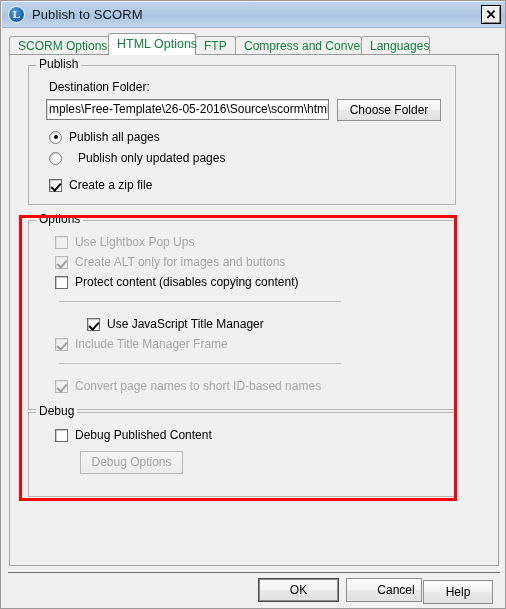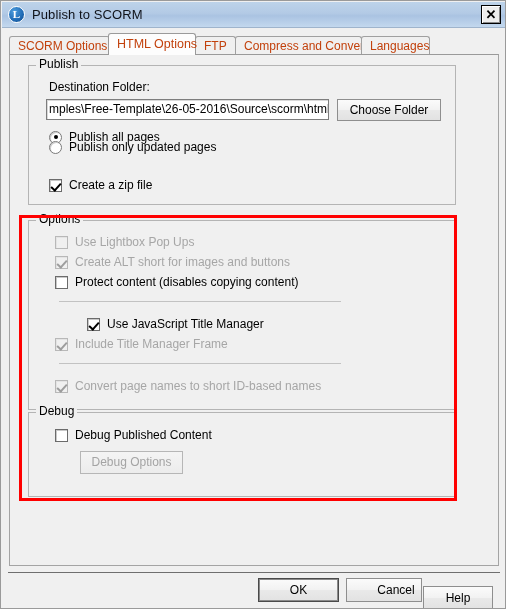--- a/index.html
+++ b/index.html
@@ -103,21 +103,21 @@
     height: 19px;
     padding: 0 8px;
     box-sizing: border-box;
     background: #f0f0f0;
     border: 1px solid #a0a0a0;
     border-bottom: none;
     border-top-left-radius: 3px;
     border-top-right-radius: 3px;
     font-size: 12px;
     line-height: 18px;
-    color: #c2410c;
+    color: #15803d;
     white-space: nowrap;
     cursor: default;
   }
   .tab.active {
     height: 22px;
     background: #fdfdfd;
     border-color: #9a9a9a;
     z-index: 5;
     line-height: 21px;
     font-size: 12.5px;
@@ -339,42 +339,42 @@
 
       <div class="textfield" style="left:17px; top:33px; width:283px; height:21px;">mples\Free-Template\26-05-2016\Source\scorm\html</div>
 
       <div class="button" style="left:308px; top:33px; width:104px; height:22px; line-height:20px;">Choose Folder</div>
 
       <div class="ctrl-row" style="left:20px; top:64px;">
         <span class="radio selected"></span>
         <span class="ctrl-label">Publish all pages</span>
       </div>
 
-      <div class="ctrl-row" style="left:20px; top:74px;">
+      <div class="ctrl-row" style="left:20px; top:85px;gap:9px;">
         <span class="radio"></span>
         <span class="ctrl-label">Publish only updated pages</span>
       </div>
 
       <div class="ctrl-row" style="left:20px; top:112px;">
         <span class="box checked"></span>
         <span class="ctrl-label">Create a zip file</span>
       </div>
     </div>
 
     <div class="groupbox" id="group-options">
       <div class="legend">Options</div>
 
       <div class="ctrl-row disabled" style="left:26px; top:14px;">
         <span class="box disabled"></span>
         <span class="ctrl-label">Use Lightbox Pop Ups</span>
       </div>
 
       <div class="ctrl-row disabled" style="left:26px; top:34px;">
         <span class="box checked disabled"></span>
-        <span class="ctrl-label">Create ALT short for images and buttons</span>
+        <span class="ctrl-label">Create ALT only for images and buttons</span>
       </div>
 
       <div class="ctrl-row" style="left:26px; top:54px;">
         <span class="box"></span>
         <span class="ctrl-label">Protect content (disables copying content)</span>
       </div>
 
       <div class="hr" style="left:30px; top:80px; width:282px;"></div>
 
       <div class="ctrl-row" style="left:26px; top:96px;padding-left:32px;">
@@ -407,16 +407,16 @@
     </div>
 
   </div>
 
   <div class="highlight-rect"></div>
 
   <div class="footer-divider"></div>
   <div class="footer">
     <div class="button default" style="left:257px; top:5px; width:81px; height:24px; line-height:22px;">OK</div>
     <div class="button" style="left:345px; top:5px; width:76px; height:24px; line-height:22px;padding-left:24px;">Cancel</div>
-    <div class="button" style="left:422px; top:13px; width:70px; height:24px; line-height:22px;">Help</div>
+    <div class="button" style="left:422px; top:7px; width:70px; height:24px; line-height:22px;">Help</div>
   </div>
 
 </div>
 
 </body></html>

